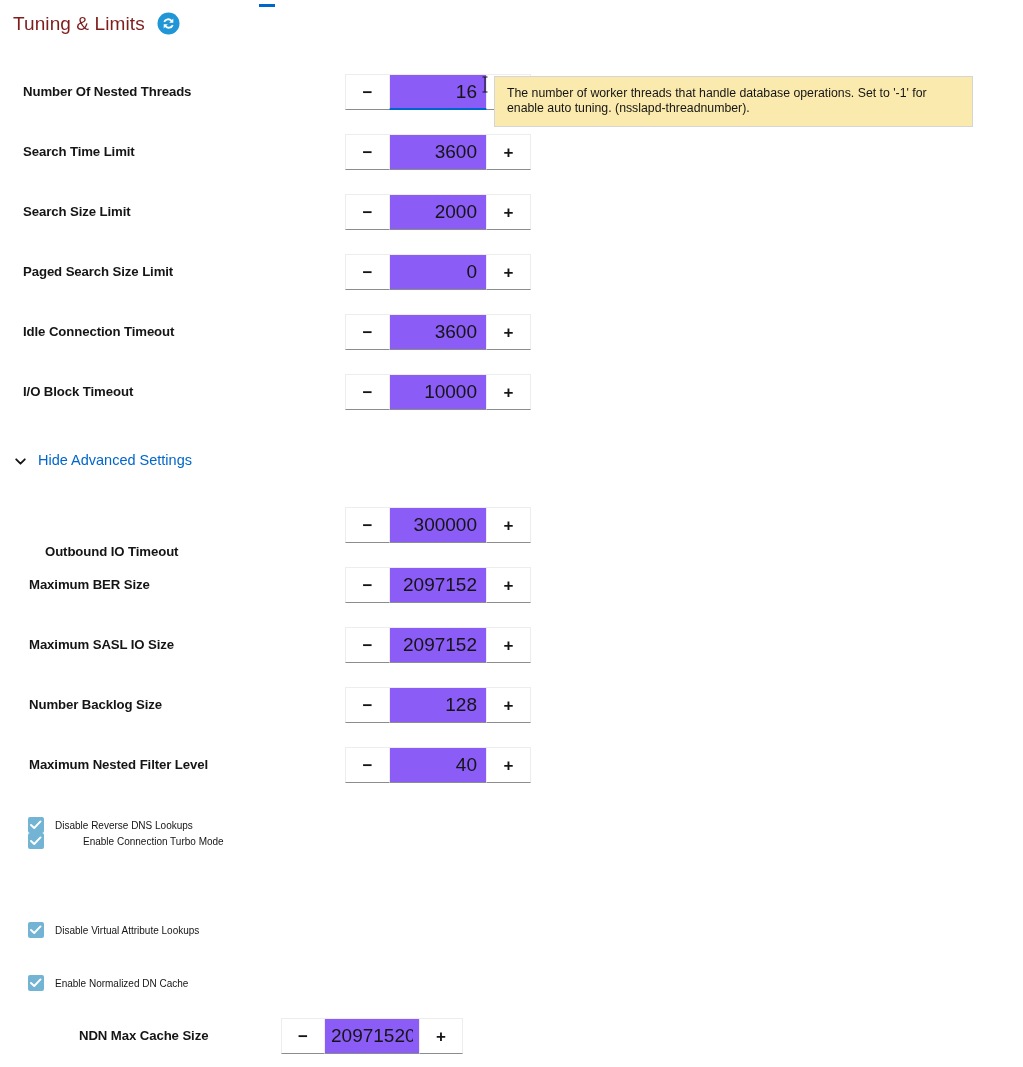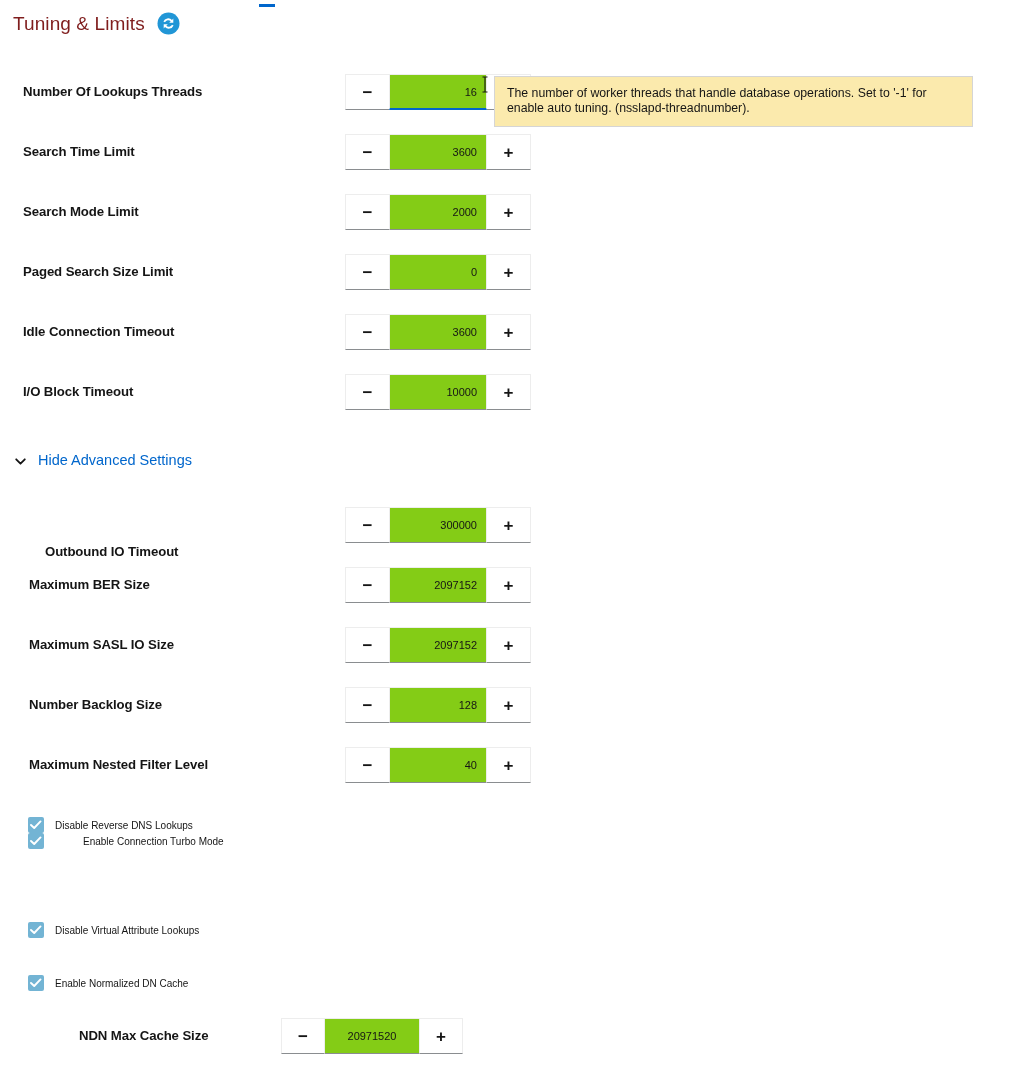--- a/index.html
+++ b/index.html
@@ -96,24 +96,24 @@
     line-height: 1;
   }
   .spin-btn.minus { border-right: none; }
   .spin-btn.plus  { border-left: none; }
   .spin-input {
     width: 98px;
     border: 1px solid #ededed;
     border-left: 1px solid #ededed;
     border-right: 1px solid #ededed;
     border-bottom: 1px solid #8a8d90;
-    background: #84cc16;
+    background: #8b5cf6;
     box-sizing: border-box;
     font-family: "Liberation Sans", sans-serif;
-    font-size: 11px;
+    font-size: 19px;
     color: #151515;
     text-align: right;
     padding: 0 9px 0 6px;
     outline: none;
     -moz-appearance: textfield;
   }
   .spin-input::-webkit-outer-spin-button,
   .spin-input::-webkit-inner-spin-button { -webkit-appearance: none; margin: 0; }
   .spin-input.focused {
     border-bottom: 2px solid #06c;
@@ -206,39 +206,39 @@
       <circle cx="11.5" cy="11.5" r="11" fill="#2196d6"></circle>
       <path d="M6.4 9.6a5.3 5.3 0 0 1 8.6-1.7l1.3-1.3v4.1h-4.1l1.5-1.5a3.6 3.6 0 0 0-5.7 1.1z" fill="#ffffff"></path>
       <path d="M16.6 13.4a5.3 5.3 0 0 1-8.6 1.7l-1.3 1.3v-4.1h4.1l-1.5 1.5a3.6 3.6 0 0 0 5.7-1.1z" fill="#ffffff"></path>
     </svg>
   </span>
 </div>
 
 <div class="form-area">
 
   <div class="row" style="left:23px; top:71px;">
-    <span class="field-label">Number Of Lookups Threads</span>
+    <span class="field-label">Number Of Nested Threads</span>
   </div>
   <div class="spinner" style="left:345px; top:74px;">
     <div class="spin-btn minus">−</div>
     <input class="spin-input focused" type="text" value="16" style="">
     <div class="spin-btn plus">+</div>
   </div>
 
   <div class="row" style="left:23px; top:131px;">
     <span class="field-label">Search Time Limit</span>
   </div>
   <div class="spinner" style="left:345px; top:134px;">
     <div class="spin-btn minus">−</div>
     <input class="spin-input" type="text" value="3600" style="">
     <div class="spin-btn plus">+</div>
   </div>
 
   <div class="row" style="left:23px; top:191px;">
-    <span class="field-label">Search Mode Limit</span>
+    <span class="field-label">Search Size Limit</span>
   </div>
   <div class="spinner" style="left:345px; top:194px;">
     <div class="spin-btn minus">−</div>
     <input class="spin-input" type="text" value="2000" style="">
     <div class="spin-btn plus">+</div>
   </div>
 
   <div class="row" style="left:23px; top:251px;">
     <span class="field-label">Paged Search Size Limit</span>
   </div>

